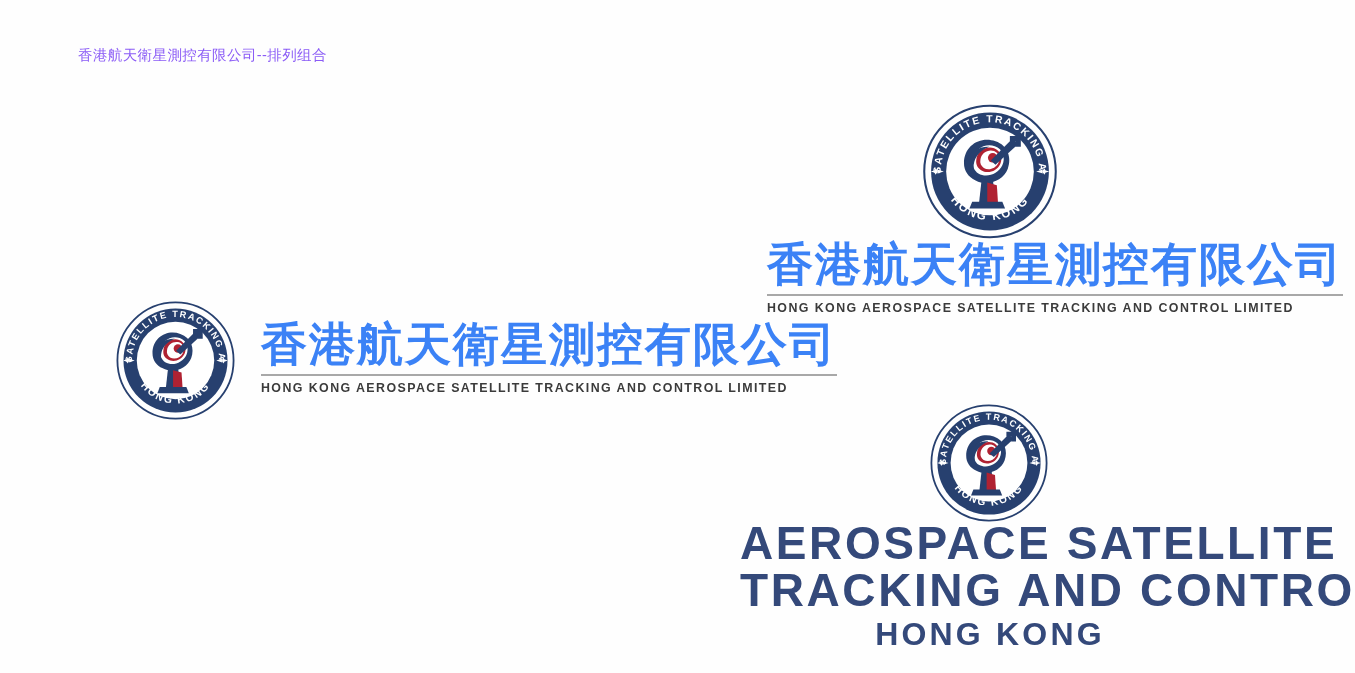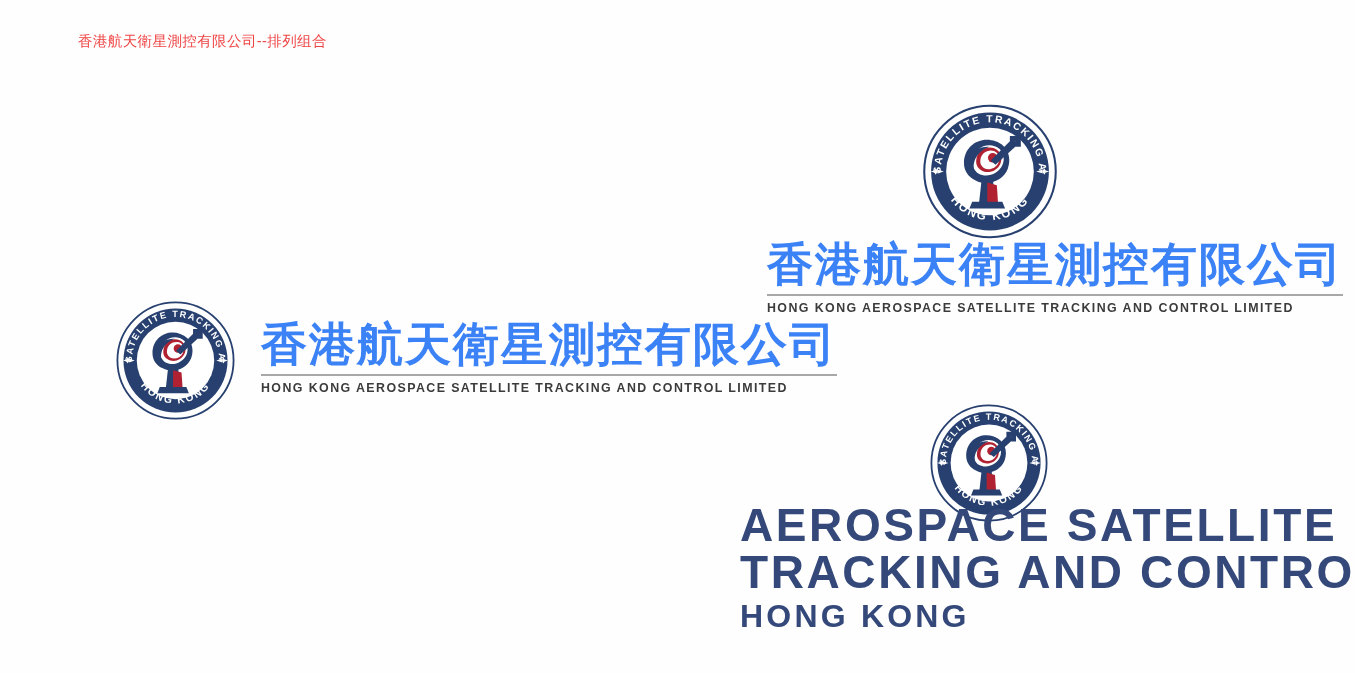--- a/index.html
+++ b/index.html
@@ -13,23 +13,23 @@
     position: relative;
     overflow: hidden;
     font-family: "Liberation Sans", sans-serif;
     background: #fefefe;
   }
 
   
   .page-caption {
     position: absolute;
     left: 78px;
-    top: 32px;
+    top: 46px;
     font-size: 14.5px;
-    color: #ef4444;
+    color: #8b5cf6;
     letter-spacing: 0.4px;
     white-space: nowrap;
   }
 
   
   .badge {
     position: absolute;
     border-radius: 50%;
   }
   .badge svg { display: block; width: 100%; height: 100%; }
@@ -64,22 +64,23 @@
 
   
   #lockup-stacked { left: 767px; top: 241px; }
   #lockup-stacked .cn { font-size: 46px; letter-spacing: 2.0px; }
   #lockup-stacked .en { font-size: 12.4px; letter-spacing: 1.42px; }
 
   
   #lockup-english {
     position: absolute;
     left: 740px;
-    top: 502px;
+    top: 520px;
     width: 500px;
+    text-align: center;
     color: #34497a;
     font-weight: 700;
     line-height: 1.02;
   }
   #lockup-english .line1,
   #lockup-english .line2 {
     font-size: 46px;
     letter-spacing: 2.6px;
     white-space: nowrap;
   }

